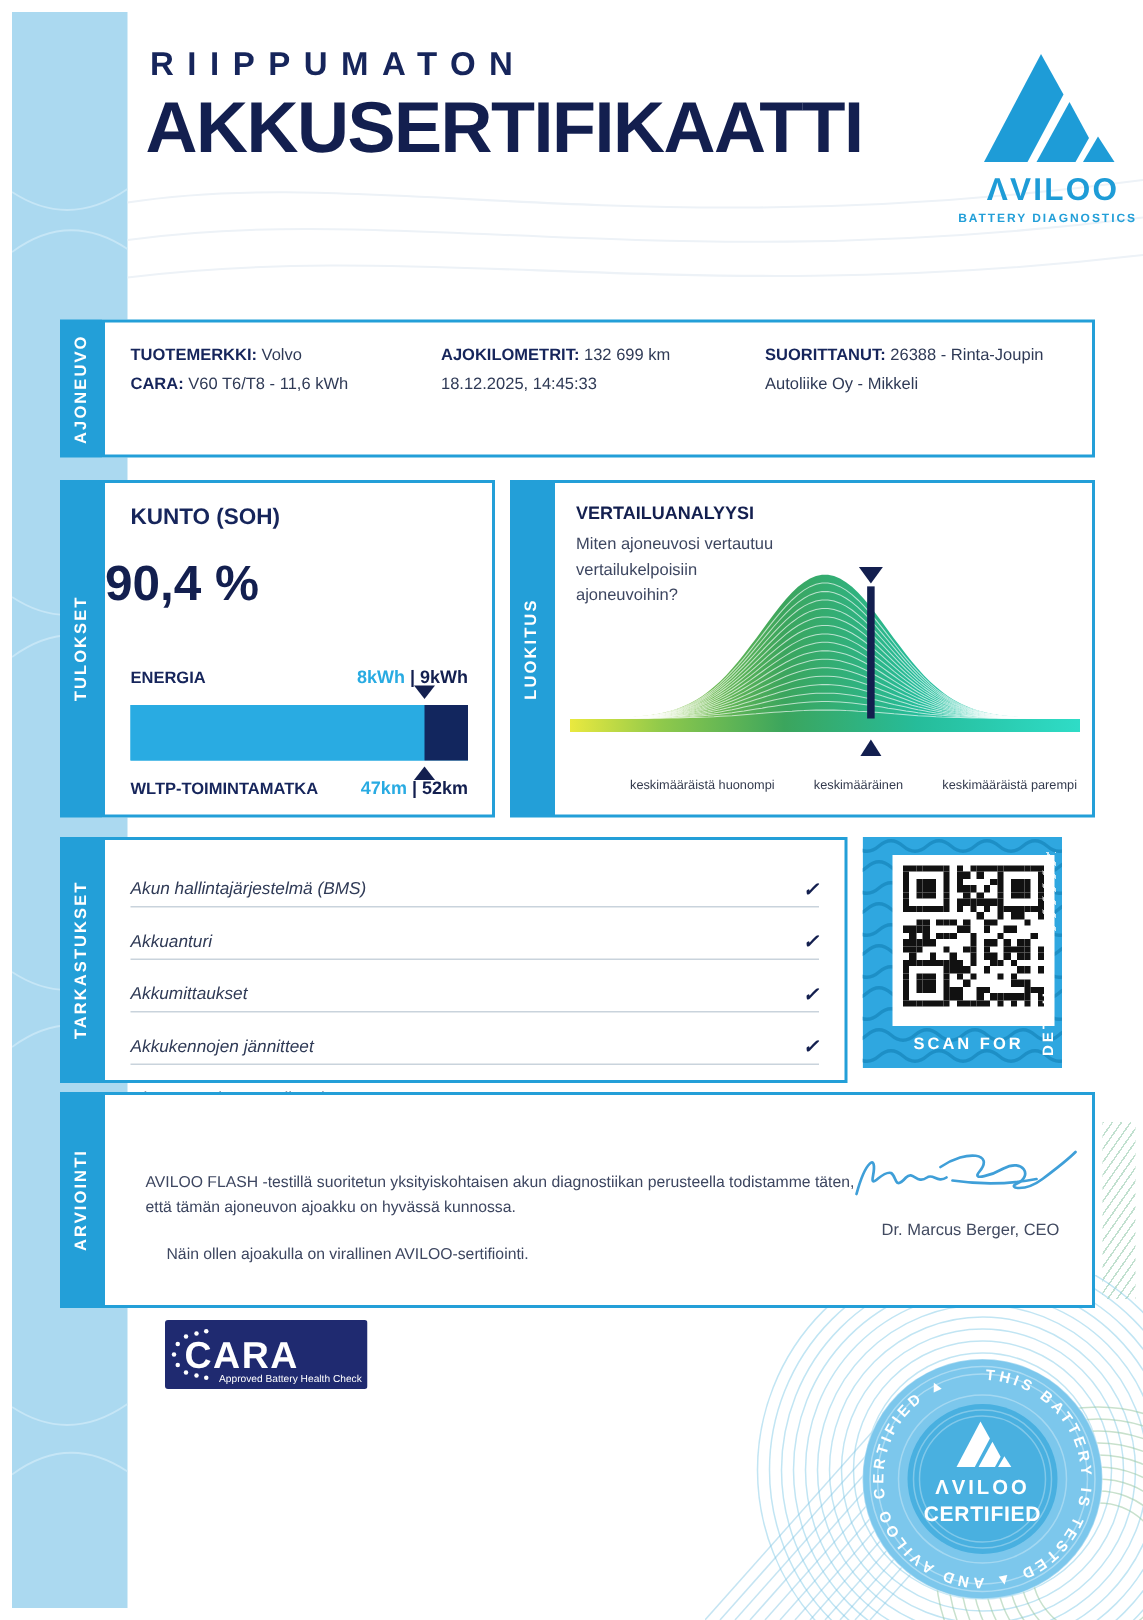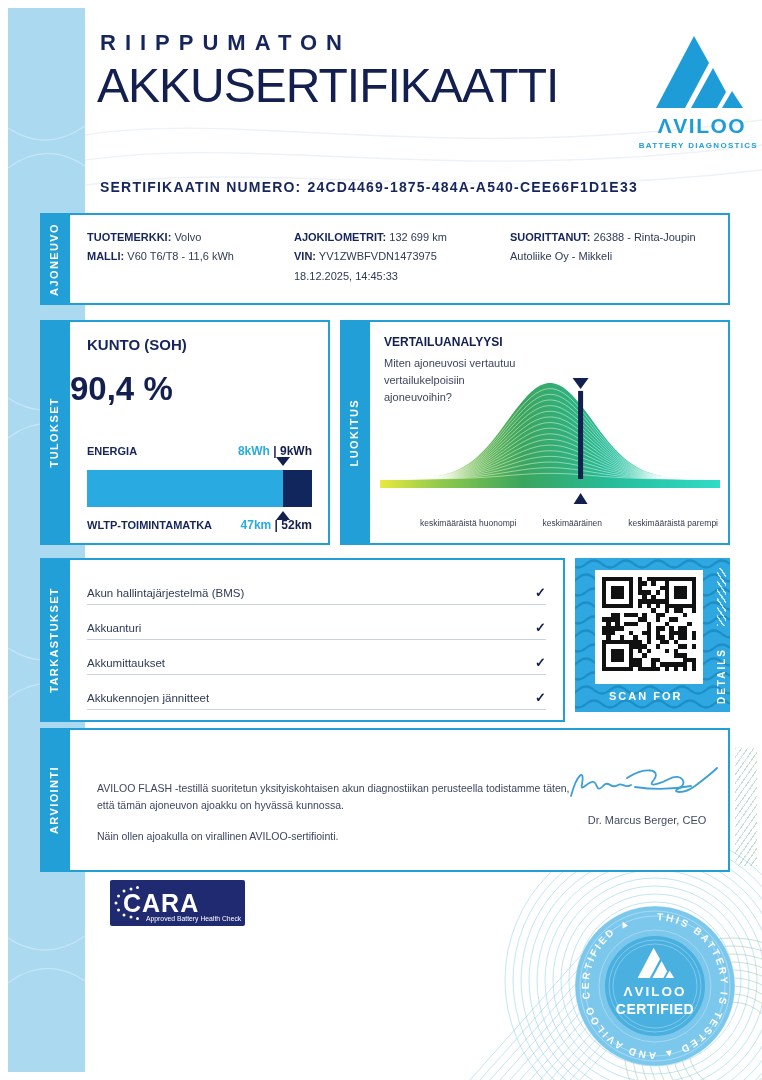--- a/index.html
+++ b/index.html
@@ -4,21 +4,21 @@
 <style>
   html,body{margin:0;padding:0;background:#ffffff;}
   .page{position:relative;width:762px;height:1080px;background:#fff;overflow:hidden;
         font-family:"Liberation Sans",sans-serif;color:#16255b;}
   
   .band{position:absolute;left:8px;top:8px;width:77px;height:1064px;background:#abd9f0;z-index:0;}
   .decor-svg{position:absolute;z-index:0;pointer-events:none;}
   
   .kicker{position:absolute;left:100px;top:30px;font-size:22px;font-weight:600;
           letter-spacing:9px;color:#16255b;z-index:2;}
-  .title{position:absolute;left:97px;top:58px;font-size:48px;font-weight:400;
+  .title{position:absolute;left:97px;top:58px;font-size:48px;font-weight:700;
          letter-spacing:-1px;color:#131f4f;z-index:2;}
   .brand-logo{position:absolute;left:652px;top:32px;z-index:2;}
   .brand-tagline{position:absolute;left:630px;top:141px;width:128px;text-align:right;
                  font-size:8px;font-weight:700;letter-spacing:1.3px;color:#239fd8;z-index:2;}
   .cert-line{position:absolute;left:100px;top:179px;font-size:14px;font-weight:600;
              letter-spacing:1.2px;color:#16255b;z-index:2;}
   .cert-line span{margin-right:6px;}
   
   .section{position:absolute;display:flex;z-index:2;}
   .tab{width:28px;background:#239fd8;color:#fff;display:flex;align-items:center;
@@ -47,44 +47,44 @@
   .bar-marker.up{border-bottom:9px solid #131f4f;bottom:-13px;}
   .bar-marker.down{border-top:9px solid #131f4f;top:-13px;}
   
   .cls-title{position:absolute;left:14px;top:13px;font-size:12px;font-weight:800;color:#131f4f;}
   .cls-question{position:absolute;left:14px;top:33px;width:132px;font-size:11px;
                 line-height:1.55;color:#3d4660;}
   .bell-holder{position:absolute;left:10px;top:32px;width:340px;height:160px;}
   .axis-labels{position:absolute;left:10px;right:10px;top:196px;display:flex;
                justify-content:space-between;font-size:8.5px;color:#333a4d;padding-left:40px;}
   
-  .check-list{position:absolute;left:17px;right:17px;top:10px;}
+  .check-list{position:absolute;left:17px;right:17px;top:10px;font-style:italic;}
   .check-row{height:29px;border-bottom:1px solid #c9d3dc;display:flex;
              justify-content:space-between;align-items:flex-end;padding-bottom:5px;
              box-sizing:content-box;font-size:11.5px;color:#2f3a56;}
   .check-glyph{font-size:13px;font-weight:700;color:#131f4f;line-height:1;}
   
-  .qr-block{position:absolute;left:575px;top:558px;width:155px;height:154px;z-index:2;overflow:hidden;}
+  .qr-block{position:absolute;left:575px;top:558px;width:133px;height:154px;z-index:2;overflow:hidden;}
   .qr-white{position:absolute;left:20px;top:12px;width:108px;height:114px;background:#fff;
             display:flex;align-items:flex-start;justify-content:center;padding-top:7px;box-sizing:border-box;}
   .qr-grid{display:grid;grid-template-columns:repeat(21,1fr);grid-template-rows:repeat(21,1fr);
            width:94px;height:94px;}
   .qr-grid div{background:transparent;}
   .qr-grid div.on{background:#111;}
   .scan-label{position:absolute;left:34px;bottom:10px;color:#fff;font-weight:700;
               font-size:11px;letter-spacing:2px;}
   .details-label{position:absolute;right:3px;bottom:8px;color:#fff;font-weight:700;font-size:10px;
                  letter-spacing:2px;writing-mode:vertical-rl;transform:rotate(180deg);}
   .qr-hatch{position:absolute;right:4px;top:10px;width:9px;height:58px;opacity:.75;
             background:repeating-linear-gradient(55deg,#ffffff 0 1.5px,transparent 1.5px 5px);}
   
   .assess-head{position:absolute;left:27px;top:18px;font-size:15px;font-weight:800;color:#131f4f;}
   .assess-body{position:absolute;left:27px;top:50px;width:478px;font-size:10.5px;
                line-height:1.6;color:#3d4660;}
-  .assess-body2{position:absolute;left:27px;top:100px;width:478px;font-size:10.5px;color:#3d4660;}
+  .assess-body2{position:absolute;left:41px;top:100px;width:478px;font-size:10.5px;color:#3d4660;}
   .signature{position:absolute;left:495px;top:26px;width:160px;height:54px;}
   .signer{position:absolute;left:497px;top:84px;width:160px;text-align:center;
           font-size:11px;color:#414a60;}
   .assess-hatch{position:absolute;left:735px;top:748px;width:22px;height:118px;opacity:.55;z-index:1;
             background:repeating-linear-gradient(125deg,#8fc7a8 0 1px,transparent 1px 5px);}
   
   .cara{position:absolute;left:110px;top:880px;z-index:2;}
   .seal-svg{position:absolute;left:551px;top:884px;z-index:2;}
   .bottom-decor{position:absolute;left:470px;top:850px;z-index:1;}
 </style>
@@ -123,37 +123,33 @@
       <g fill="#1e9cd7">
         <path d="M4,76 L42,4 L57,31 L33,76 Z"></path>
         <path d="M39,76 L61,36 L74,60 L65,76 Z"></path>
         <path d="M70,76 L80,59 L91,76 Z"></path>
       </g>
       <text x="50" y="101" text-anchor="middle" font-family="Liberation Sans, sans-serif" font-size="21" font-weight="700" letter-spacing="1.5" fill="#1e9cd7">ΛVILOO</text>
     </svg>
   </div>
   <div class="brand-tagline">BATTERY DIAGNOSTICS</div>
 
-  <div class="cert-line">
-    <span>SERTIFIKAATIN NUMERO:</span><span>24CD4469-1875-484A-A540-CEE66F1D1E33</span>
-  </div>
 
   <div class="section" id="sec-vehicle" style="left:40px;top:213px;width:690px;height:92px;">
     <div class="tab">
         <span>AJONEUVO</span>
       </div>
     <div class="box">
       <div class="veh-grid">
         <div>
           <div class="field"><span class="flabel">TUOTEMERKKI:</span> <span>Volvo</span></div>
-          <div class="field"><span class="flabel">MALLI:</span> <span>V60 T6/T8 - 11,6 kWh</span></div>
+          <div class="field"><span class="flabel">CARA:</span> <span>V60 T6/T8 - 11,6 kWh</span></div>
         </div>
         <div>
           <div class="field"><span class="flabel">AJOKILOMETRIT:</span> <span>132 699 km</span></div>
-          <div class="field"><span class="flabel">VIN:</span> <span>YV1ZWBFVDN1473975</span></div>
           <div class="field stacked"><span>18.12.2025, 14:45:33</span></div>
         </div>
         <div>
           <div class="field"><span class="flabel">SUORITTANUT:</span> <span>26388 - Rinta-Joupin Autoliike Oy - Mikkeli</span></div>
         </div>
       </div>
     </div>
   </div>
 
   <div class="section" id="sec-results" style="left:40px;top:320px;width:290px;height:225px;">

